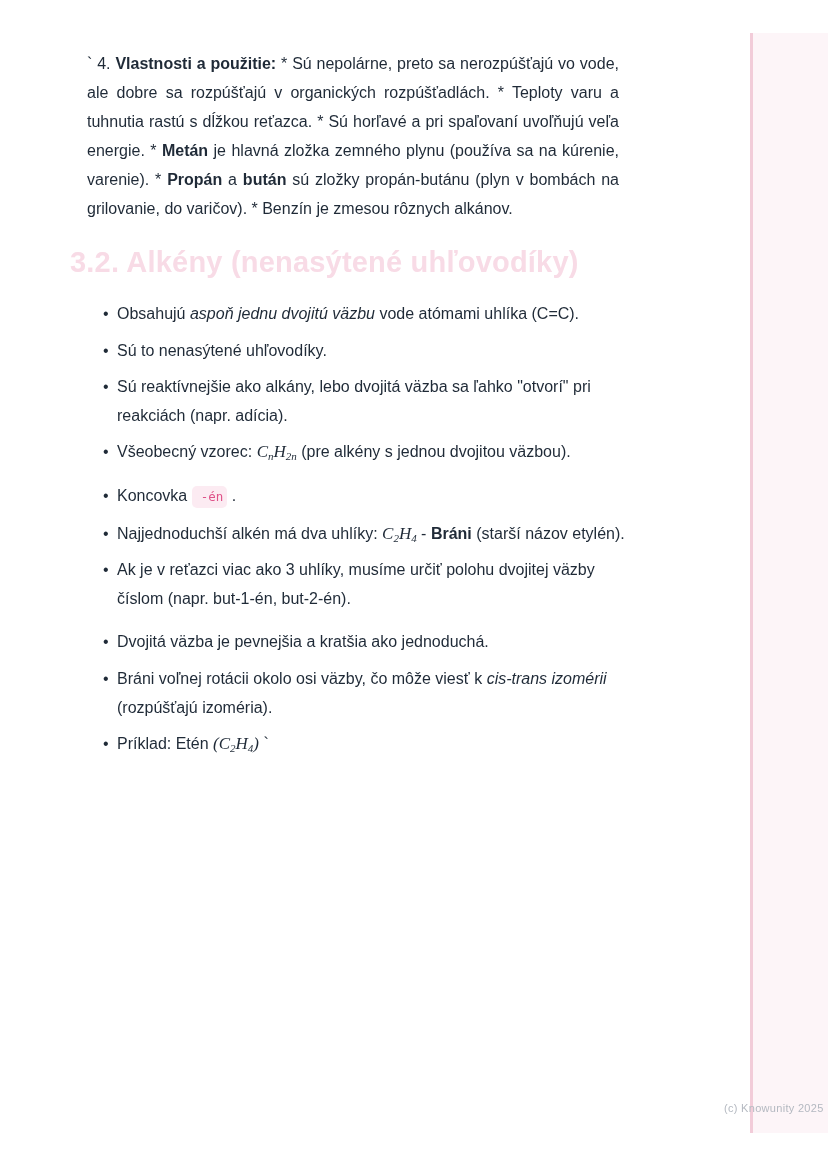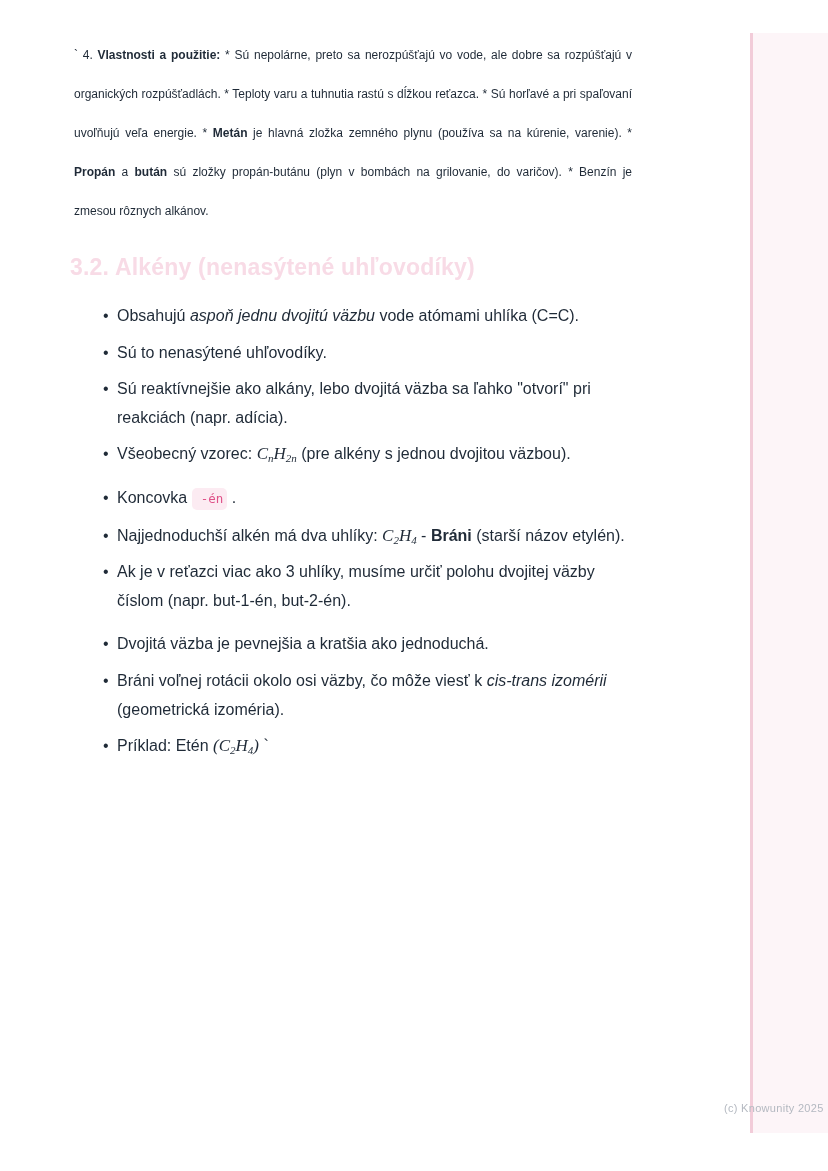--- a/index.html
+++ b/index.html
@@ -10,23 +10,23 @@
     color: var(--body-text, #1f2a37);
     position: relative;
     overflow: hidden;
   }
   .content {
     position: absolute;
     left: 70px; top: 32px;
     width: 566px;
   }
   .intro {
-    margin: 4px;
-    font-size: 12px;
-    line-height: 39px;
+    margin: 17px;
+    font-size: 16px;
+    line-height: 29px;
     text-align: justify;
   }
   .b { font-weight: bold; }
   .i { font-style: italic; }
   .code {
     font-family: "DejaVu Sans Mono", monospace;
     font-size: 12.5px;
     color: var(--code-text, #df5289);
     background: var(--code-bg, #fcebf2);
     padding: 3px 4px 4px 9px;
@@ -39,21 +39,21 @@
     font-size: 17px;
     white-space: nowrap;
   }
   .math sub {
     font-size: 11px;
     line-height: 0;
     vertical-align: -3px;
   }
   .heading {
     margin: 23px 0 21px 0;
-    font-size: 23px;
+    font-size: 29px;
     font-weight: bold;
     color: var(--accent-pink, #f8dbe6);
     letter-spacing: 0.2px;
   }
   .sec { margin-top: 15px; }
   .sec:first-child { margin-top: 0; }
   .sec-title {
     padding-left: 11px;
     font-size: 16px;
     line-height: 28px;
@@ -130,21 +130,21 @@
           <div class="bullet-text"><span>Ak je v reťazci viac ako 3 uhlíky, musíme určiť polohu dvojitej väzby číslom (napr. but-1-én, but-2-én).</span></div>
         </div>
       </div>
       <div class="sec">
         <div class="bullet">
           <span class="dot">•</span>
           <div class="bullet-text"><span>Dvojitá väzba je pevnejšia a kratšia ako jednoduchá.</span></div>
         </div>
         <div class="bullet">
           <span class="dot">•</span>
-          <div class="bullet-text"><span>Bráni voľnej rotácii okolo osi väzby, čo môže viesť k </span><span class="i">cis-trans izomérii</span><span> (geometrická izoméria).</span></div>
+          <div class="bullet-text"><span>Bráni voľnej rotácii okolo osi väzby, čo môže viesť k </span><span class="i">cis-trans izomérii</span><span> (rozpúšťajú izoméria).</span></div>
         </div>
         <div class="bullet">
           <span class="dot">•</span>
           <div class="bullet-text"><span>Príklad: Etén </span><span class="math"><span>(</span><span>C</span><sub>2</sub><span>H</span><sub>4</sub><span>)</span></span><span> `</span></div>
         </div>
       </div>
     </div>
 </div>
 
 <div class="edge-band">

